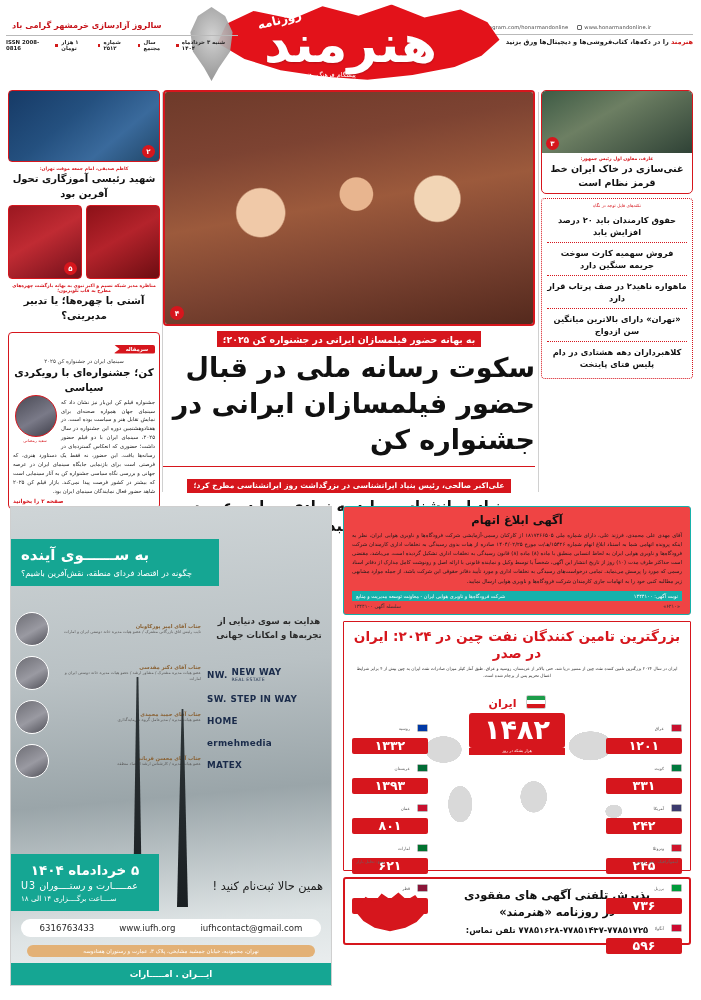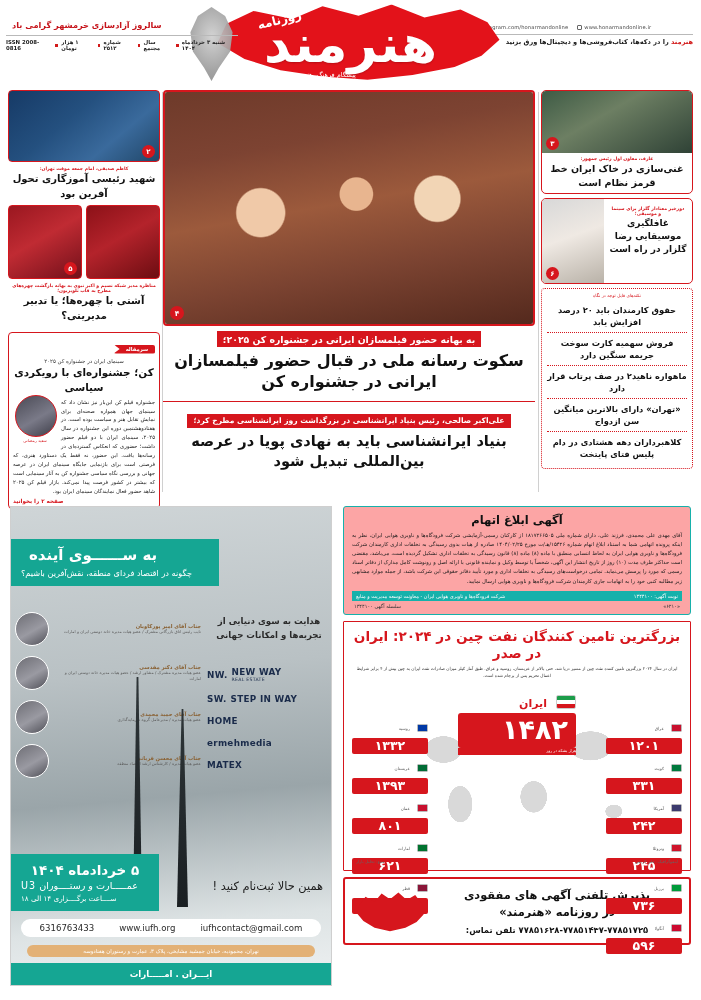--- a/index.html
+++ b/index.html
@@ -87,21 +87,21 @@
       radial-gradient(circle at 52% 44%, #e8b58f 0 7%, transparent 7.5%),
       radial-gradient(circle at 74% 46%, #f2d5b5 0 7.5%, transparent 8%),
       linear-gradient(170deg, #6e3a2a 0%, #7d4332 25%, #9c5a3c 48%, #7b4331 72%, #54291d 100%);
   }
   .hero-badge { position: absolute; left: 5px; bottom: 4px; width: 14px; height: 14px; border-radius: 50%;
                 background: #d6161d; color: #fff; font-size: 7.5px; display: flex; align-items: center;
                 justify-content: center; font-weight: bold; }
   .kicker-bar { background: #d6161d; color: #fff; font-size: 9.3px; font-weight: bold;
                 text-align: center; padding: 2.5px 6px; margin: 5px 0 3px; display:inline-block; }
   .kicker-wrap { text-align: center; }
-  .head-main { font-size: 16px; font-weight: bold; color: #111; text-align: center;
+  .head-main { font-size: 27px; font-weight: bold; color: #111; 
                line-height: 1.33; letter-spacing: -.4px; }
   .hr-red { height: 1.6px; background: #d6161d; margin: 8px 0 6px; }
   .head-sub { font-size: 14.6px; font-weight: bold; color: #111; text-align: center; line-height: 1.4;
               letter-spacing:-.3px; }
 
   
   .col-right { position: absolute; left: 8px; top: 2px; width: 152px; }
   .rc-photo { height: 72px; border: 1.6px solid #d6161d; border-radius: 4px; position: relative; overflow: hidden;
     background: linear-gradient(140deg,#163a66 0%,#24507f 40%,#3a6a9c 70%,#214769 100%); }
   .rc-badge { position: absolute; right: 4px; bottom: 3px; width: 13px; height: 13px; border-radius: 50%;
@@ -126,41 +126,41 @@
                background: linear-gradient(150deg,#4a4a55 0%,#7a7a88 55%,#3d3d48 100%);
                border: 1.4px solid #d6161d; }
   .ed-aname { font-size: 4.1px; color: #d6161d; text-align: center; margin-top: 1px; }
   .ed-more { color: #d6161d; font-size: 5.6px; font-weight: bold; text-align: left; margin-top: 2px; clear:both;}
 
   
   .bottom { position: absolute; top: 506px; left: 0; width: 701px; height: 494px; padding: 0 8px; }
   .b-left { position: absolute; right: 10px; top: 0; width: 348px; }
   .b-right { position: absolute; left: 10px; top: 0; width: 322px; }
 
-  .legal { border: 1.6px solid #16b1ab; border-radius: 3px; padding: 6px 8px 5px; background:#fca5a5; }
+  .legal { border: 1.6px solid #16b1ab; border-radius: 3px; padding: 6px 8px 5px; background:#ef4444; }
   .legal-title { font-size: 11.5px; font-weight: bold; text-align: center; color: #111; margin-bottom: 4px; }
   .legal-body { font-size: 5.3px; line-height: 1.72; text-align: justify; color: #1a1a1a; }
   .legal-foot { margin-top: 5px; background: #16b1ab; color: #fff; font-size: 5px; text-align: center;
                 padding: 2px 4px; display:flex; justify-content:space-between; }
   .legal-foot2 { font-size: 5px; display: flex; justify-content: space-between; padding: 2px 2px 0; color:#333;}
 
   .info { border: 1.8px solid #d6161d; border-radius: 1px; margin-top: 6px; padding: 6px 6px 4px; position:relative; }
   .info-title { font-size: 13.6px; font-weight: bold; text-align: center; color: #d6161d; line-height:1.3;}
   .info-sub { font-size: 4.3px; text-align: center; color: #333; line-height: 1.62; margin: 3px 6px 4px; }
   .info-body { position: relative; height: 182px; }
   .worldmap { position: absolute; inset: 0;
     background:
       radial-gradient(ellipse 30px 22px at 28% 36%, #d9d9d9 60%, transparent 61%),
       radial-gradient(ellipse 20px 30px at 33% 66%, #d9d9d9 60%, transparent 61%),
       radial-gradient(ellipse 17px 16px at 52% 32%, #d9d9d9 60%, transparent 61%),
       radial-gradient(ellipse 22px 26px at 55% 62%, #d9d9d9 60%, transparent 61%),
       radial-gradient(ellipse 36px 24px at 72% 34%, #d9d9d9 60%, transparent 61%),
       radial-gradient(ellipse 14px 11px at 79% 70%, #d9d9d9 60%, transparent 61%);
   }
-  .iran-box { position: absolute; left: 50%; transform: translateX(-50%); top: 8px; width: 118px; text-align: right; }
+  .iran-box { position: absolute; left: 50%; transform: translateX(-50%); top: 8px; width: 96px; text-align: center; }
   .iran-name { font-size: 11px; font-weight: bold; color: #d6161d; }
   .iran-flag { width: 20px; height: 14px; border-radius: 2px; display: inline-block; vertical-align: middle;
                background: linear-gradient(#1c9d4a 33%, #fff 33% 66%, #d6161d 66%); margin-left: 4px; border:.5px solid #ccc;}
   .iran-val { background: #d6161d; color: #fff; font-size: 27px; font-weight: bold; border-radius: 3px;
               padding: 1px 8px 3px; display: block; margin-top: 2px; letter-spacing:1px; }
   .iran-unit { font-size: 4px; color: #fff; background:#d6161d; display:block; padding-bottom:2px; }
   .side-col { position: absolute; top: 34px; width: 76px; }
   .side-left { right: 2px; }
   .side-right { left: 2px; }
   .sc-item { margin-bottom: 4px; position: relative; }
@@ -196,21 +196,21 @@
   .ad-logo-title { font-size: 12.5px; letter-spacing: 2px; color: #333; margin-top: 4px; direction:ltr;}
   .ad-logo-sub { font-size: 6px; letter-spacing: 2px; color: #555; direction:ltr; }
   .ad-tag { position: absolute; right: 6px; top: 108px; width: 112px; font-size: 8.6px; font-weight: bold;
             color: #2a2a2a; text-align: center; line-height: 1.6; }
   .ad-sponsors { position: absolute; right: 6px; top: 160px; width: 118px; }
   .sp { font-size: 8.8px; font-weight: bold; color: #1a2b4a; margin-bottom: 12px; direction: ltr; text-align:left;
         display:flex; align-items:center; gap:4px; letter-spacing:.3px;}
   .sp small { font-size: 4.6px; display:block; line-height:1.15; font-weight:normal; }
   .ad-banner { position: absolute; left: 0; top: 32px; width: 208px; background: #15a693; color: #fff;
                padding: 7px 10px 8px; }
-  .ab-t1 { font-size: 15px; font-weight: bold; text-align: left; letter-spacing: 1px; margin-left: 8px; }
+  .ab-t1 { font-size: 15px; font-weight: bold; text-align: left; letter-spacing: 1px; }
   .ab-t2 { font-size: 8.2px; text-align: left; margin-top: 4px; }
   .ad-speakers { position: absolute; left: 4px; top: 105px; width: 186px; }
   .spk { display: flex; align-items: center; gap: 6px; margin-bottom: 10px; flex-direction: row-reverse; }
   .spk-av { width: 34px; height: 34px; border-radius: 50%; flex: none;
             background: linear-gradient(150deg,#6d6d74 0%,#9a9aa2 55%,#4e4e56 100%); border: 1px solid #fff; }
   .spk-tx { flex: 1; text-align: right; }
   .spk-n { font-size: 5.2px; font-weight: bold; color: #8a6234; }
   .spk-r { font-size: 4.1px; color: #5a5a5a; line-height: 1.45; }
   .ad-tower { position: absolute; left: 112px; top: 150px; width: 96px; height: 250px; }
   .tw1, .tw2 { position: absolute; bottom: 0; background: linear-gradient(#2e3538,#1a1f22); }
@@ -303,29 +303,20 @@
     <div class="col-left">
 
       <div class="news-card">
         <div class="nc-photo" style="background:linear-gradient(150deg,#3e5b45 0%,#6d7f63 40%,#2f4236 100%);">
           <div class="nc-badge">۳</div>
         </div>
         <div class="nc-kicker">عارف، معاون اول رئیس جمهور:</div>
         <div class="nc-title">غنی‌سازی در خاک ایران خط قرمز نظام است</div>
       </div>
 
-      <div class="news-card nc2">
-        <div class="nc2-body">
-          <div class="nc-kicker">دورخیز معنادار گلزار برای سینما و موسیقی؛</div>
-          <div class="nc2-title">غافلگیری موسیقایی رضا گلزار در راه است</div>
-        </div>
-        <div class="nc2-photo" style="background:linear-gradient(160deg,#d8d8d8 0%,#efe9e3 45%,#b9b2a8 100%); position:relative;">
-          <div class="nc-badge">۶</div>
-        </div>
-      </div>
 
       <div class="brieflist">
         <div class="bl-head">نکته‌های قابل توجه در نگاه</div>
         <div class="bl-item">حقوق کارمندان باید ۲۰ درصد افزایش یابد</div>
         <div class="bl-item">فروش سهمیه کارت سوخت جریمه سنگین دارد</div>
         <div class="bl-item">ماهواره ناهید۲ در صف پرتاب قرار دارد</div>
         <div class="bl-item">«تهران» دارای بالاترین میانگین سن ازدواج</div>
         <div class="bl-item">کلاهبرداران دهه هشتادی در دام پلیس فتای پایتخت</div>
       </div>
     </div>

